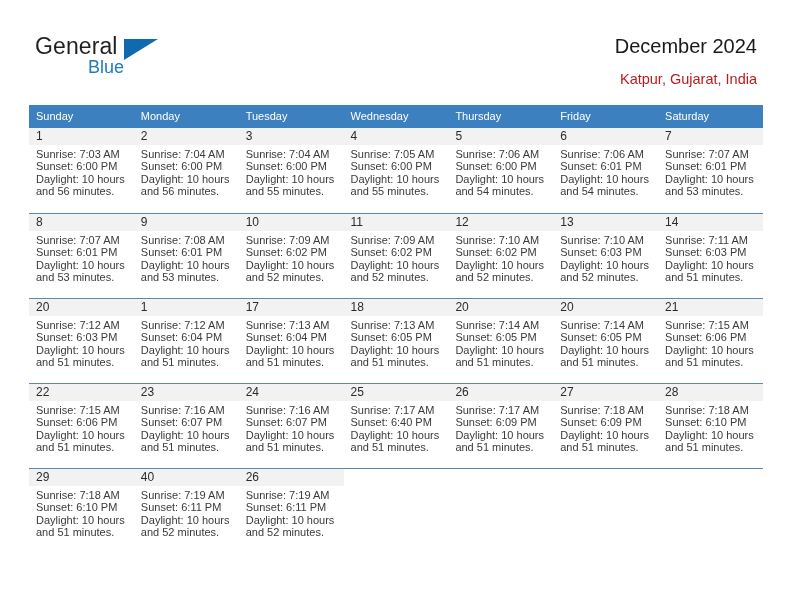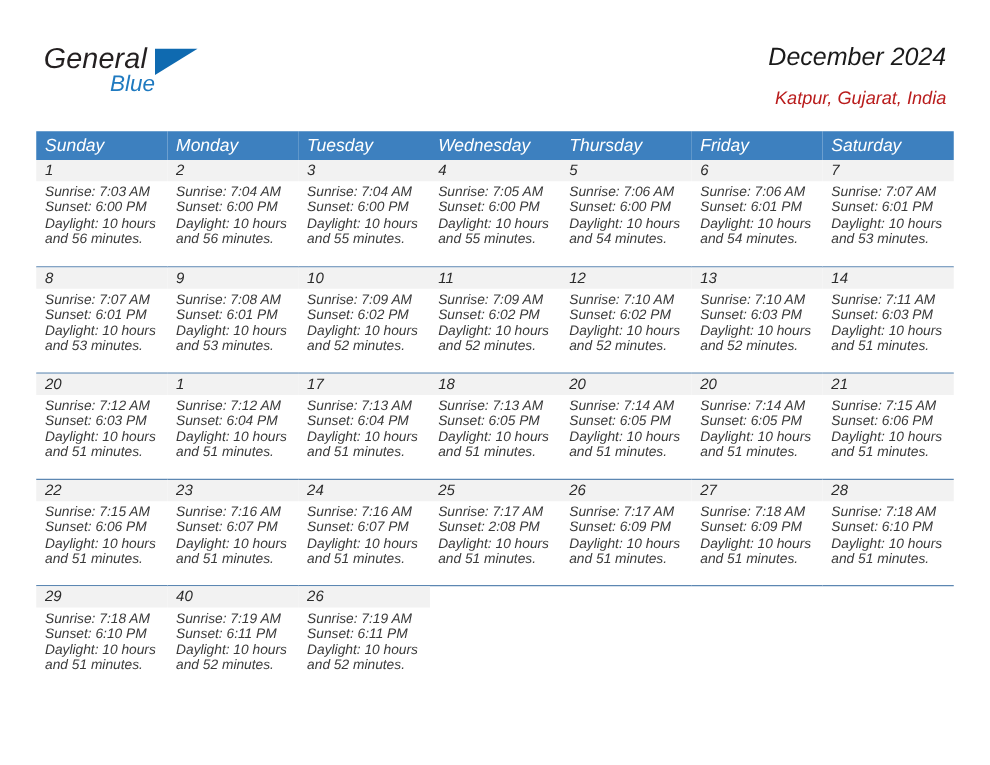--- a/index.html
+++ b/index.html
@@ -13,21 +13,20 @@
     font-family: "Liberation Sans", sans-serif;
     color: #222222;
     overflow: hidden;
   }
 
   .page {
     position: relative;
     width: 792px;
     height: 612px;
     box-sizing: border-box;
-    font-style: italic;
   }
 
   
   .header {
     position: absolute;
     left: 0;
     top: 0;
     width: 792px;
     height: 100px;
   }
@@ -95,21 +94,21 @@
     left: 29px;
     top: 105px;
     width: 734px;
     border-collapse: collapse;
     table-layout: fixed;
   }
 
   .calendar th {
     background: #3d80bf;
     color: #ffffff;
-    font-size: 14px;
+    font-size: 11px;
     font-weight: normal;
     text-align: left;
     padding: 5px 0 5px 7px;
     height: 11px;
     line-height: 13px;
     border: none;
   }
 
   .calendar td {
     vertical-align: top;
@@ -457,21 +456,21 @@
                 <div>Daylight: 10 hours</div>
                 <div>and 51 minutes.</div>
               </div>
             </div>
           </td>
           <td>
             <div class="daycell">
               <div class="daynum-band">25</div>
               <div class="day-info">
                 <div>Sunrise: 7:17 AM</div>
-                <div>Sunset: 2:08 PM</div>
+                <div>Sunset: 6:40 PM</div>
                 <div>Daylight: 10 hours</div>
                 <div>and 51 minutes.</div>
               </div>
             </div>
           </td>
           <td>
             <div class="daycell">
               <div class="daynum-band">26</div>
               <div class="day-info">
                 <div>Sunrise: 7:17 AM</div>

